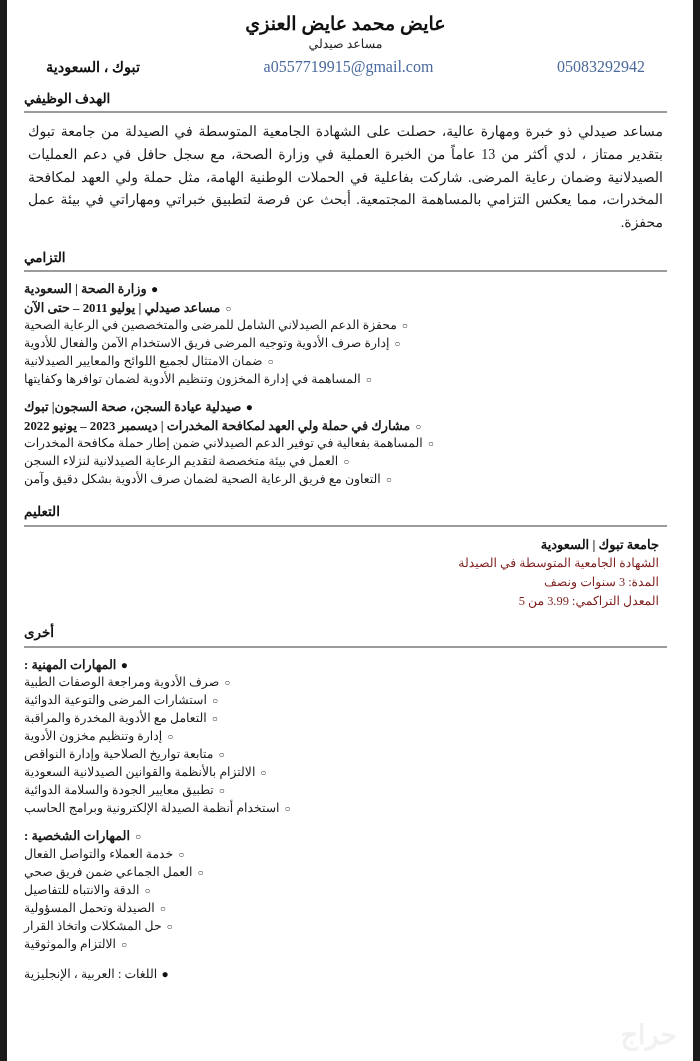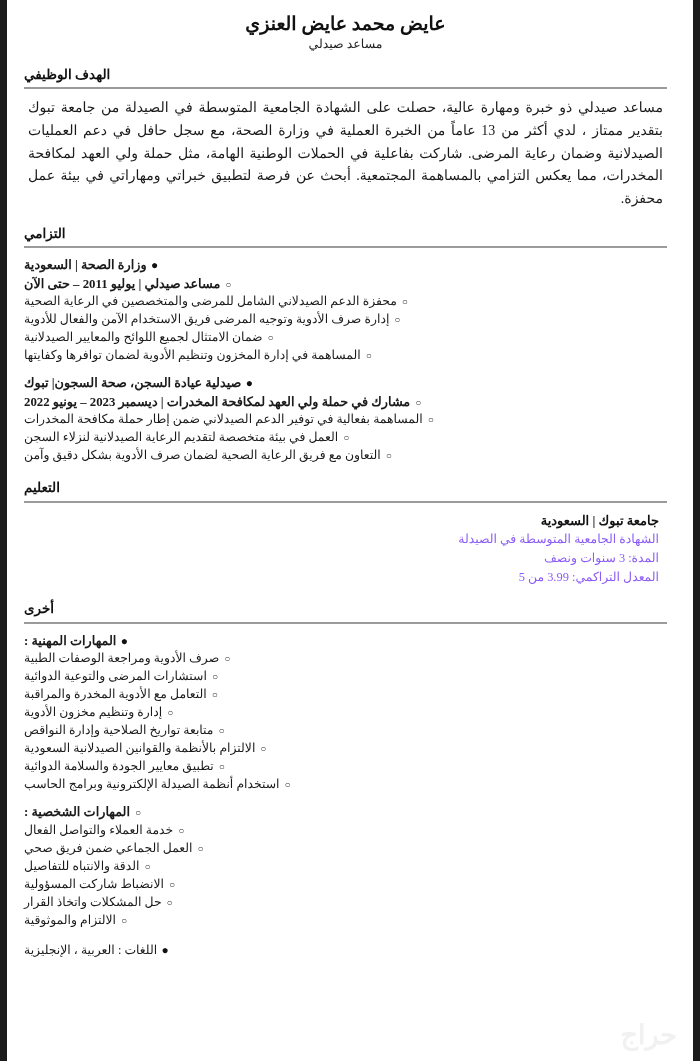--- a/index.html
+++ b/index.html
@@ -143,21 +143,21 @@
   }
   .edu-school {
     font-weight: bold;
     font-size: 13px;
     line-height: 1.5;
     color: #111;
   }
   .edu-line {
     font-size: 12.4px;
     line-height: 1.5;
-    color: #8b5cf6;
+    color: #7f1d1d;
   }
 
   .lang-row { margin-top: 12px; }
 
   
   .watermark {
     position: absolute;
     right: 16px;
     bottom: 10px;
     font-size: 27px;
@@ -171,20 +171,25 @@
 </style>
 </head>
 <body>
 
 <div class="page">
   <div class="inner">
 
     <div class="hdr">
       <div class="hdr-name">عايض محمد عايض العنزي</div>
       <div class="hdr-role">مساعد صيدلي</div>
+      <div class="hdr-contact">
+        <div class="hdr-loc">تبوك ، السعودية</div>
+        <div class="hdr-mail">a0557719915@gmail.com</div>
+        <div class="hdr-phone">05083292942</div>
+      </div>
     </div>
 
     <div class="section">
       <div class="sec-title">الهدف الوظيفي</div>
       <div class="rule"></div>
       <div class="summary">مساعد صيدلي ذو خبرة ومهارة عالية، حصلت على الشهادة الجامعية المتوسطة في الصيدلة من جامعة تبوك بتقدير ممتاز ، لدي أكثر من 13 عاماً من الخبرة العملية في وزارة الصحة، مع سجل حافل في دعم العمليات الصيدلانية وضمان رعاية المرضى. شاركت بفاعلية في الحملات الوطنية الهامة، مثل حملة ولي العهد لمكافحة المخدرات، مما يعكس التزامي بالمساهمة المجتمعية. أبحث عن فرصة لتطبيق خبراتي ومهاراتي في بيئة عمل محفزة.</div>
     </div>
 
     <div class="section">
       <div class="sec-title">التزامي</div>
@@ -312,21 +317,21 @@
           <div class="li-row indent2">
             <span class="bullet-circle">○</span>
             <span class="li-text">العمل الجماعي ضمن فريق صحي</span>
           </div>
           <div class="li-row indent2">
             <span class="bullet-circle">○</span>
             <span class="li-text">الدقة والانتباه للتفاصيل</span>
           </div>
           <div class="li-row indent2">
             <span class="bullet-circle">○</span>
-            <span class="li-text">الانضباط شاركت المسؤولية</span>
+            <span class="li-text">الصيدلة وتحمل المسؤولية</span>
           </div>
           <div class="li-row indent2">
             <span class="bullet-circle">○</span>
             <span class="li-text">حل المشكلات واتخاذ القرار</span>
           </div>
           <div class="li-row indent2">
             <span class="bullet-circle">○</span>
             <span class="li-text">الالتزام والموثوقية</span>
           </div>
         </li>

